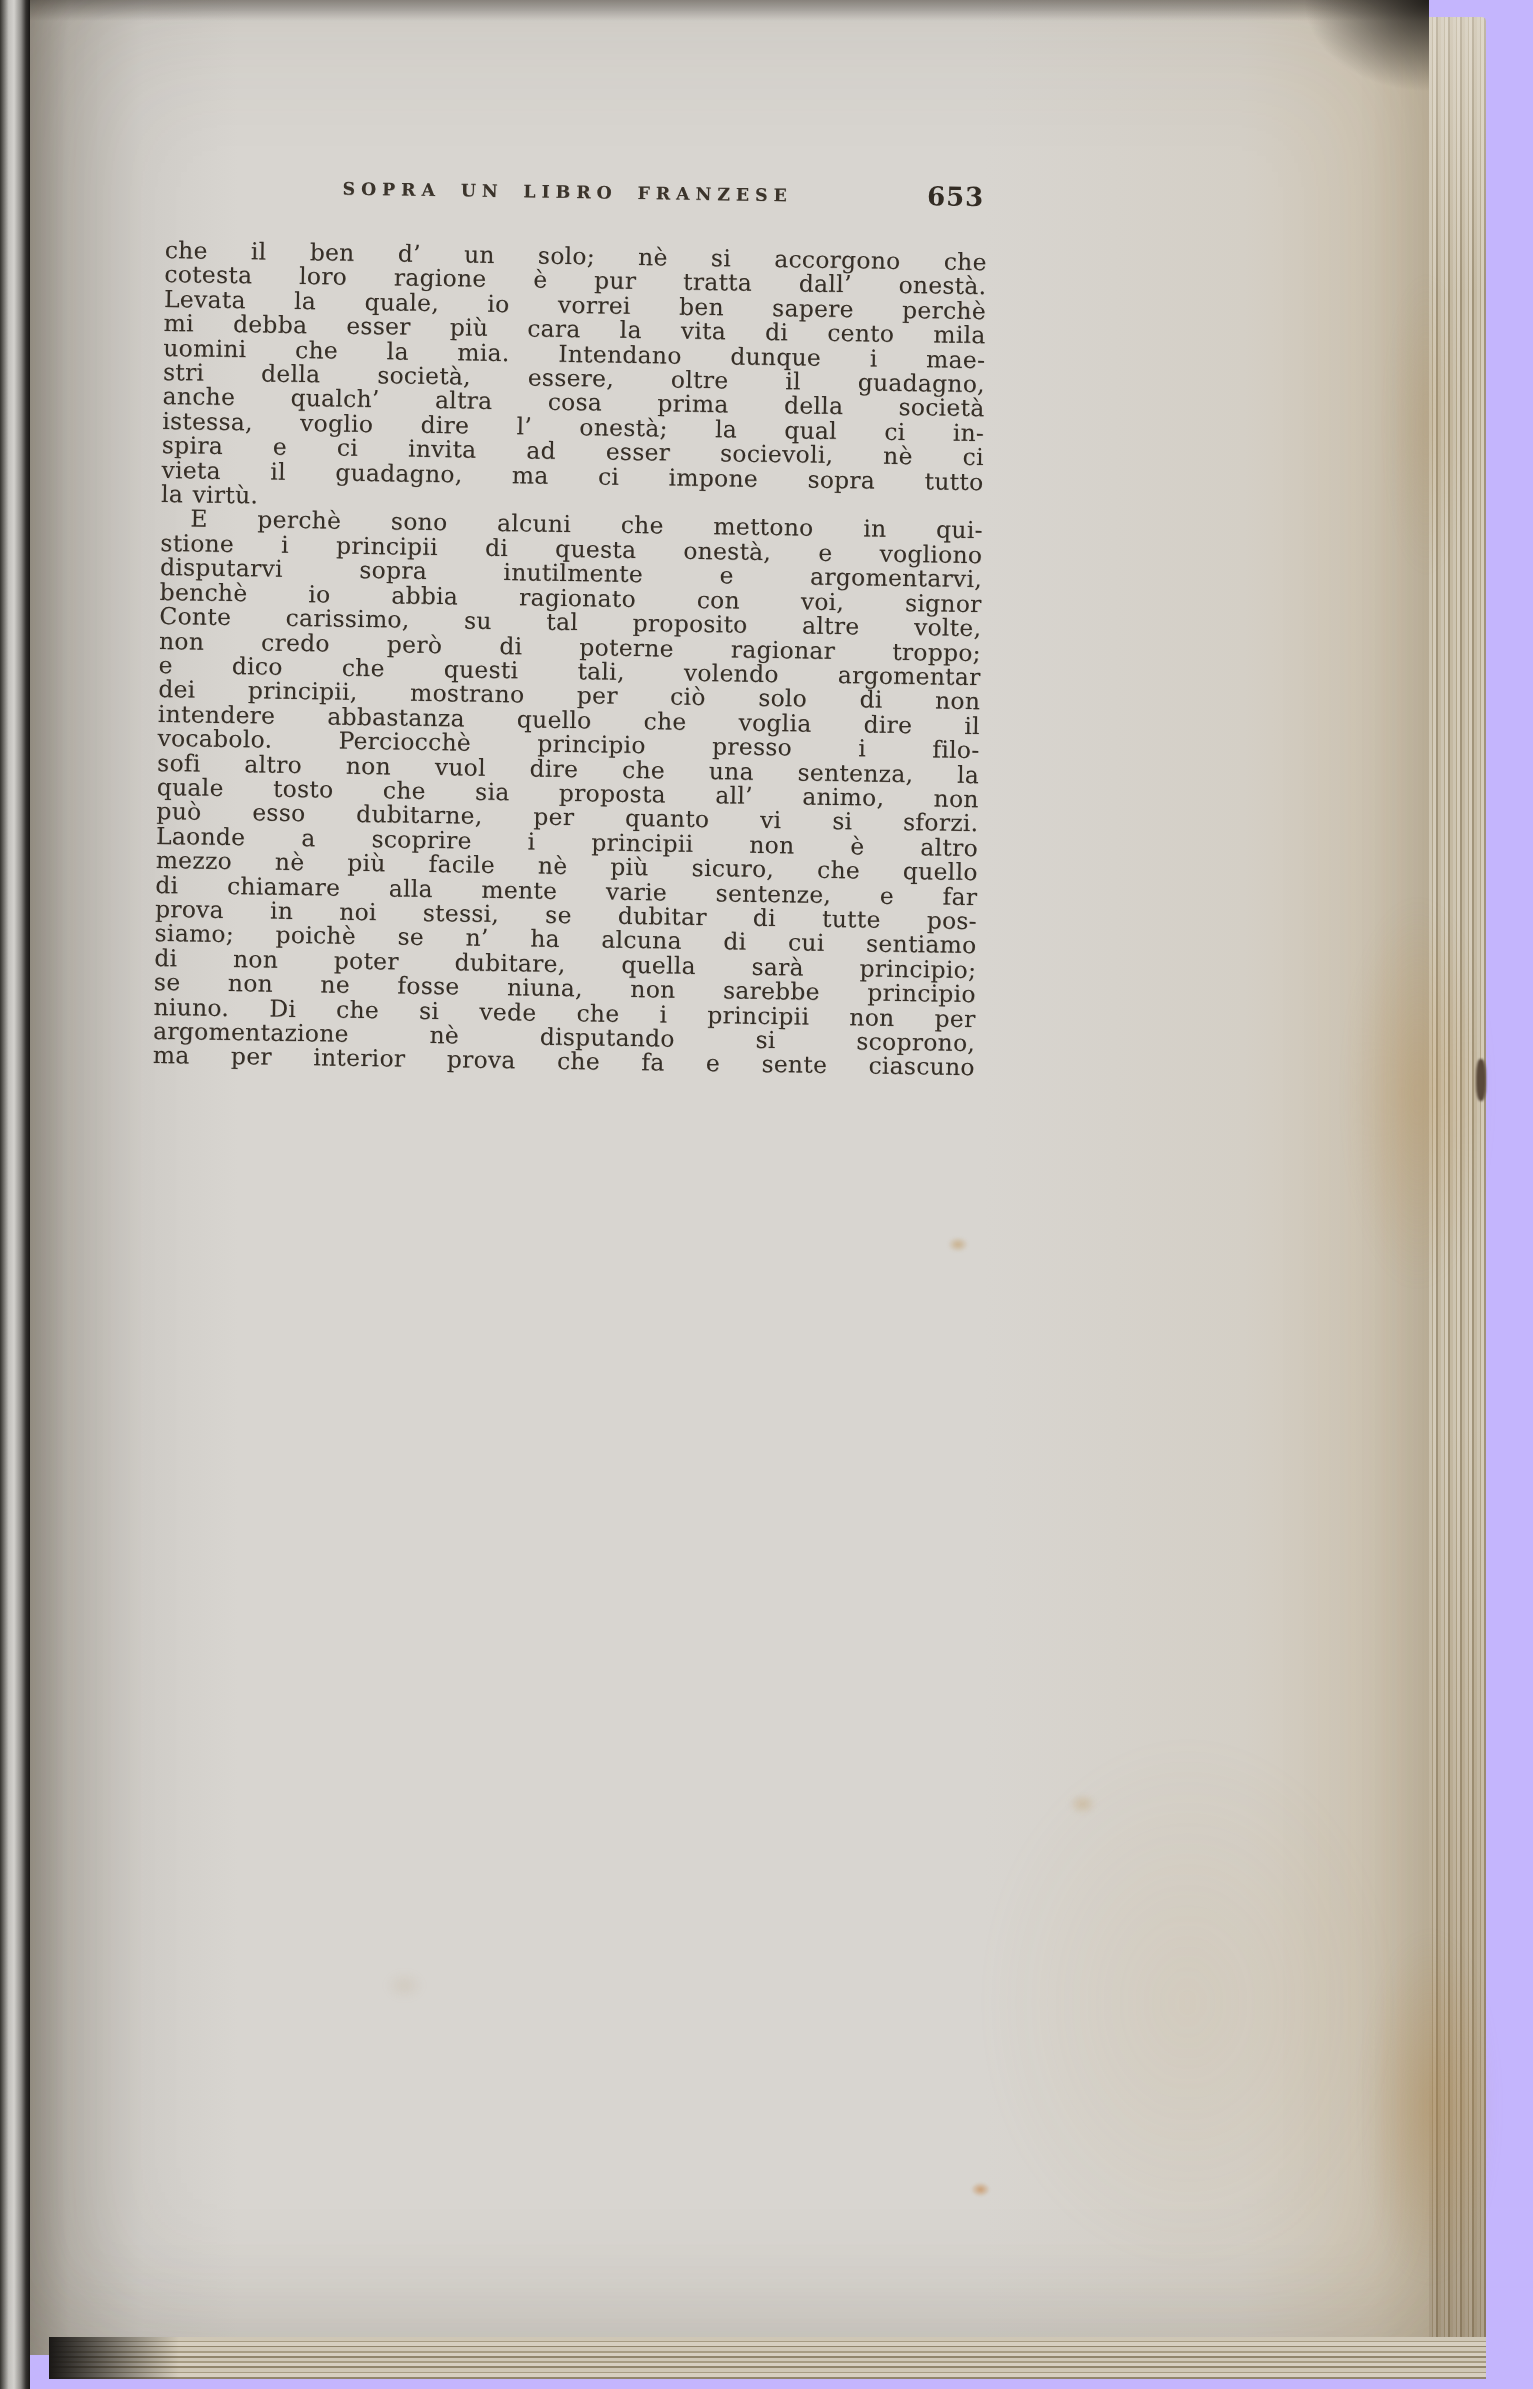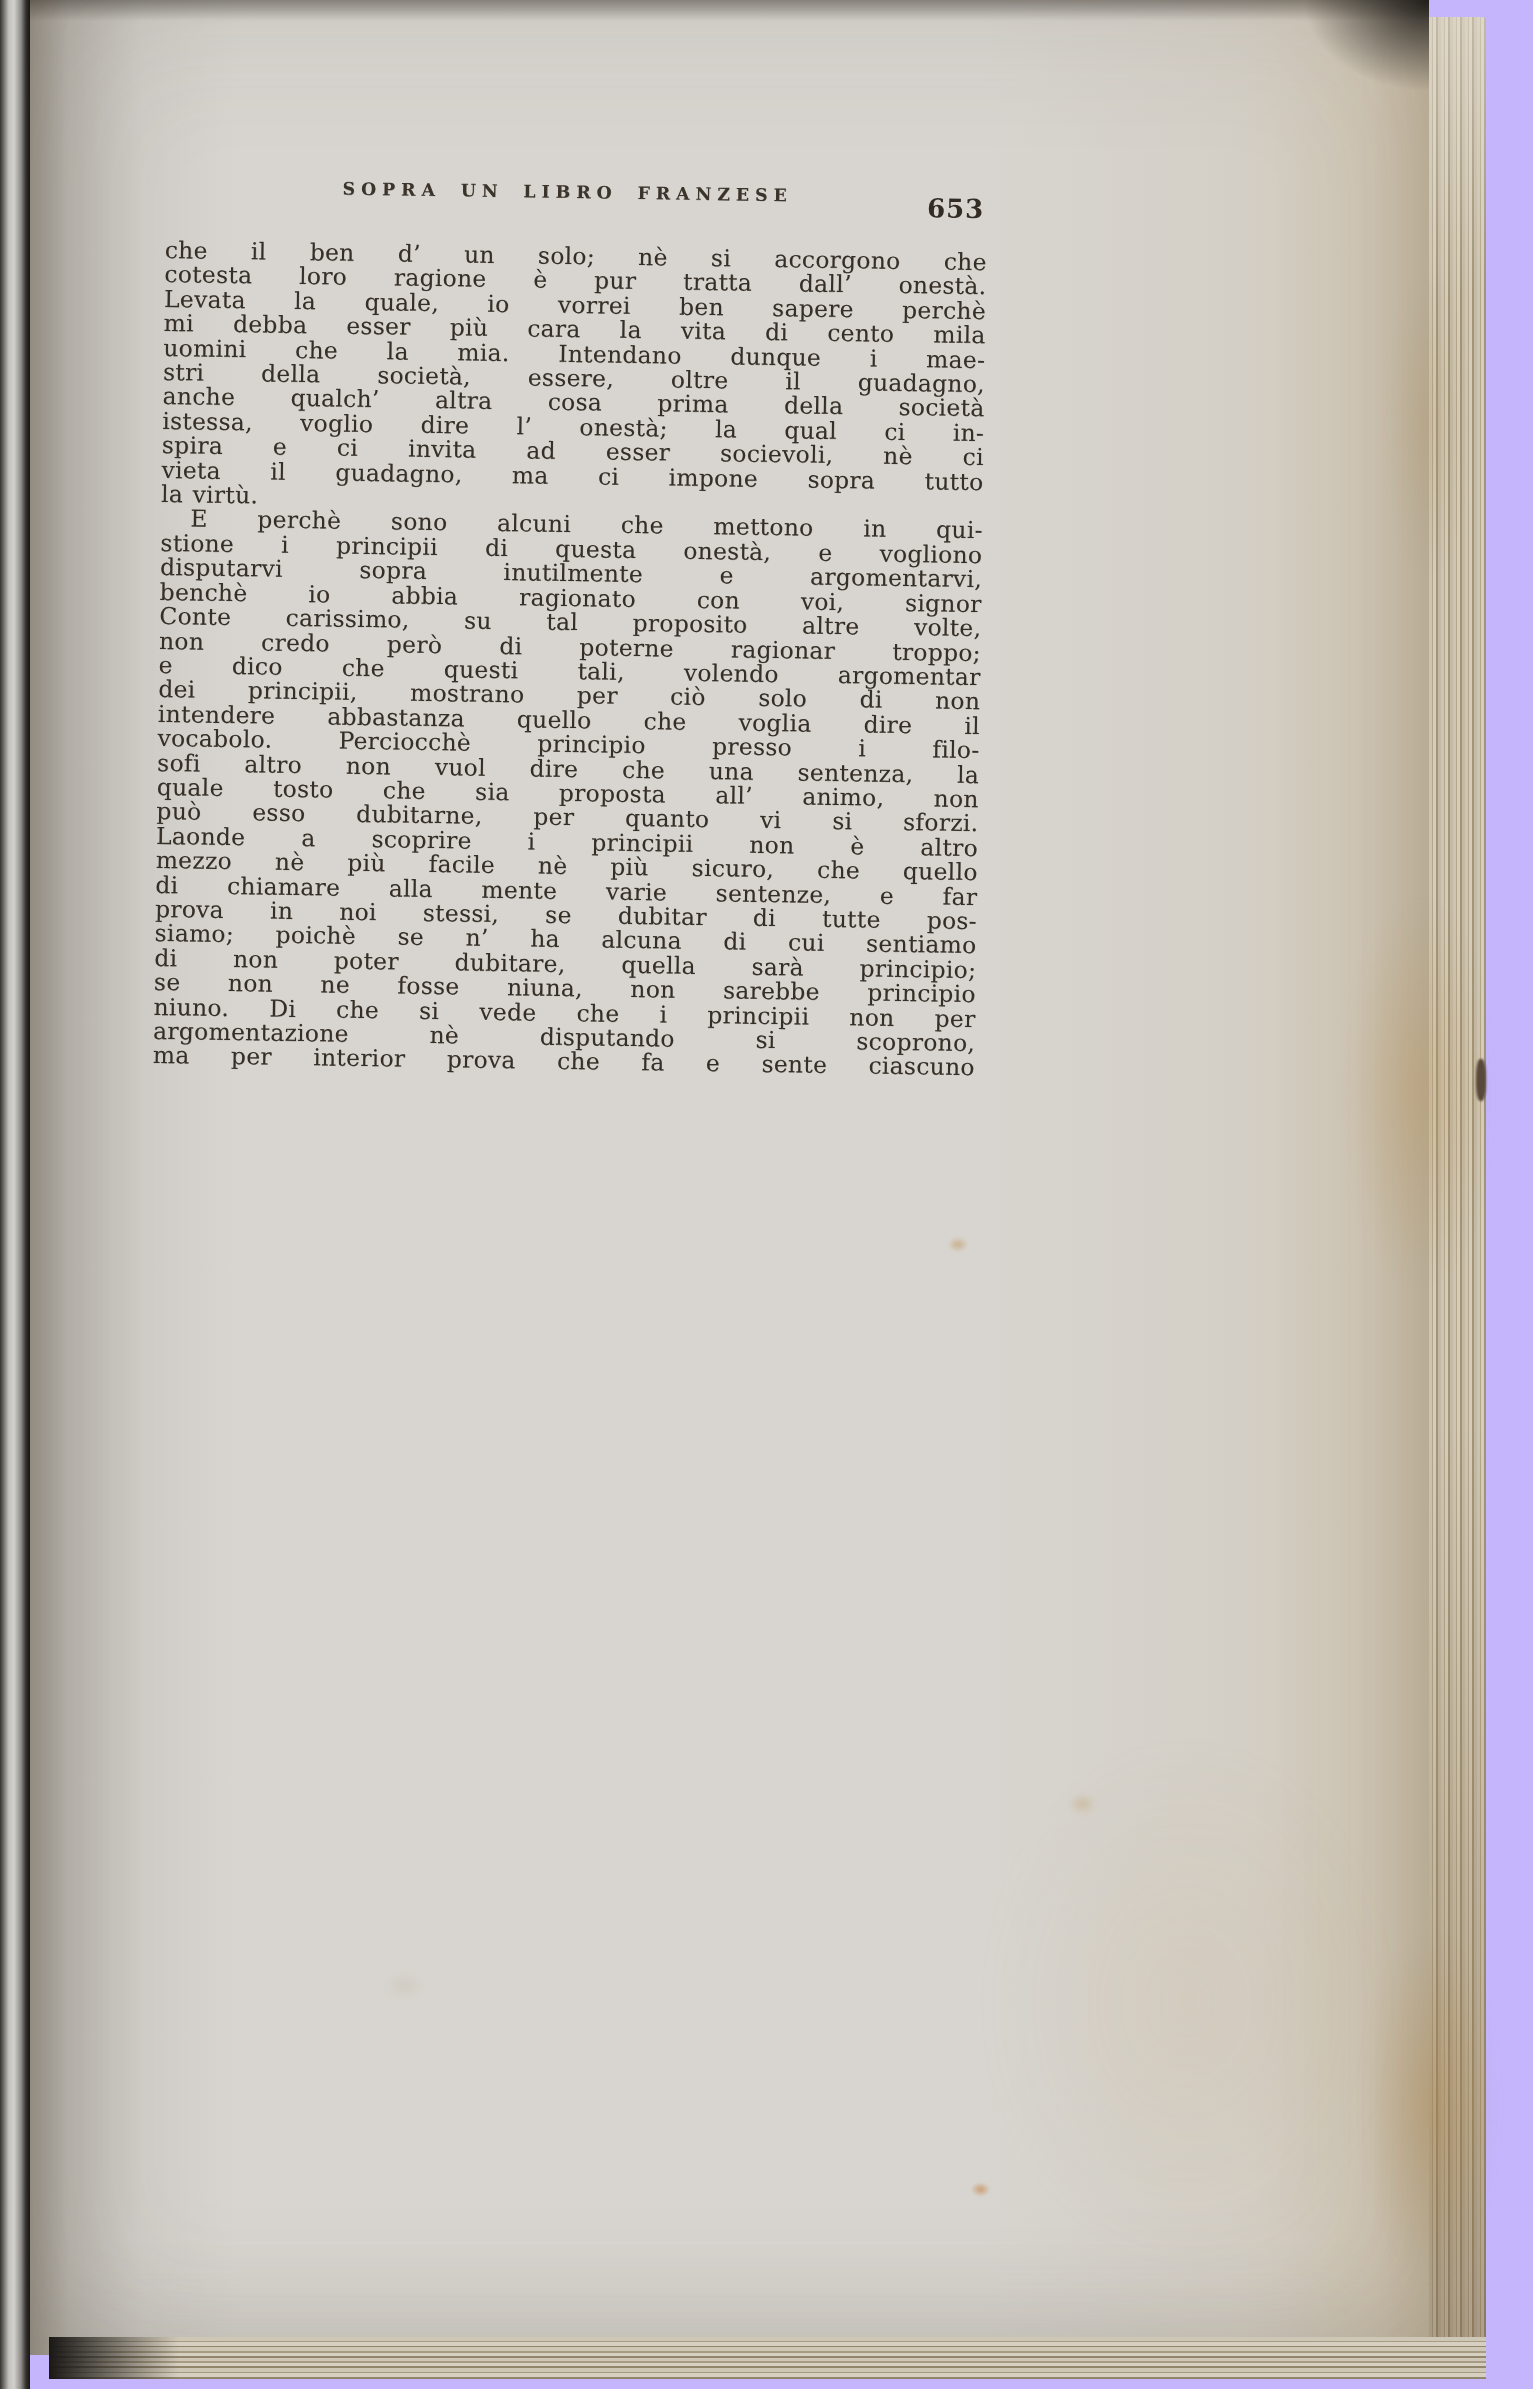--- a/index.html
+++ b/index.html
@@ -96,21 +96,21 @@
   }
   .page-header { position: relative; height: 35px; }
   .running-title {
     position: absolute; left: 50%; top: 6px; transform: translateX(-52%);
     font-size: 17.3px; font-weight: bold;
     letter-spacing: 6px; word-spacing: 7.8px;
     color: #3b342b; white-space: nowrap;
     text-shadow: 0.3px 0.3px 0 rgba(54,47,39,0.35);
   }
   .page-number {
-    position: absolute; right: 3.5px; top: 12px;
+    position: absolute; right: 3.5px; top: 0;
     font-size: 26px; font-weight: bold; letter-spacing: 0.9px;
     color: #332c24;
   }
   .text-block {
     margin-top: 33px;
     font-size: 23.4px; line-height: 24.4px;
     letter-spacing: 0.3px; word-spacing: 1.7px;
     text-shadow: 0.3px 0.3px 0 rgba(54,47,39,0.30);
   }
   .line { text-align: justify; text-align-last: justify; }

